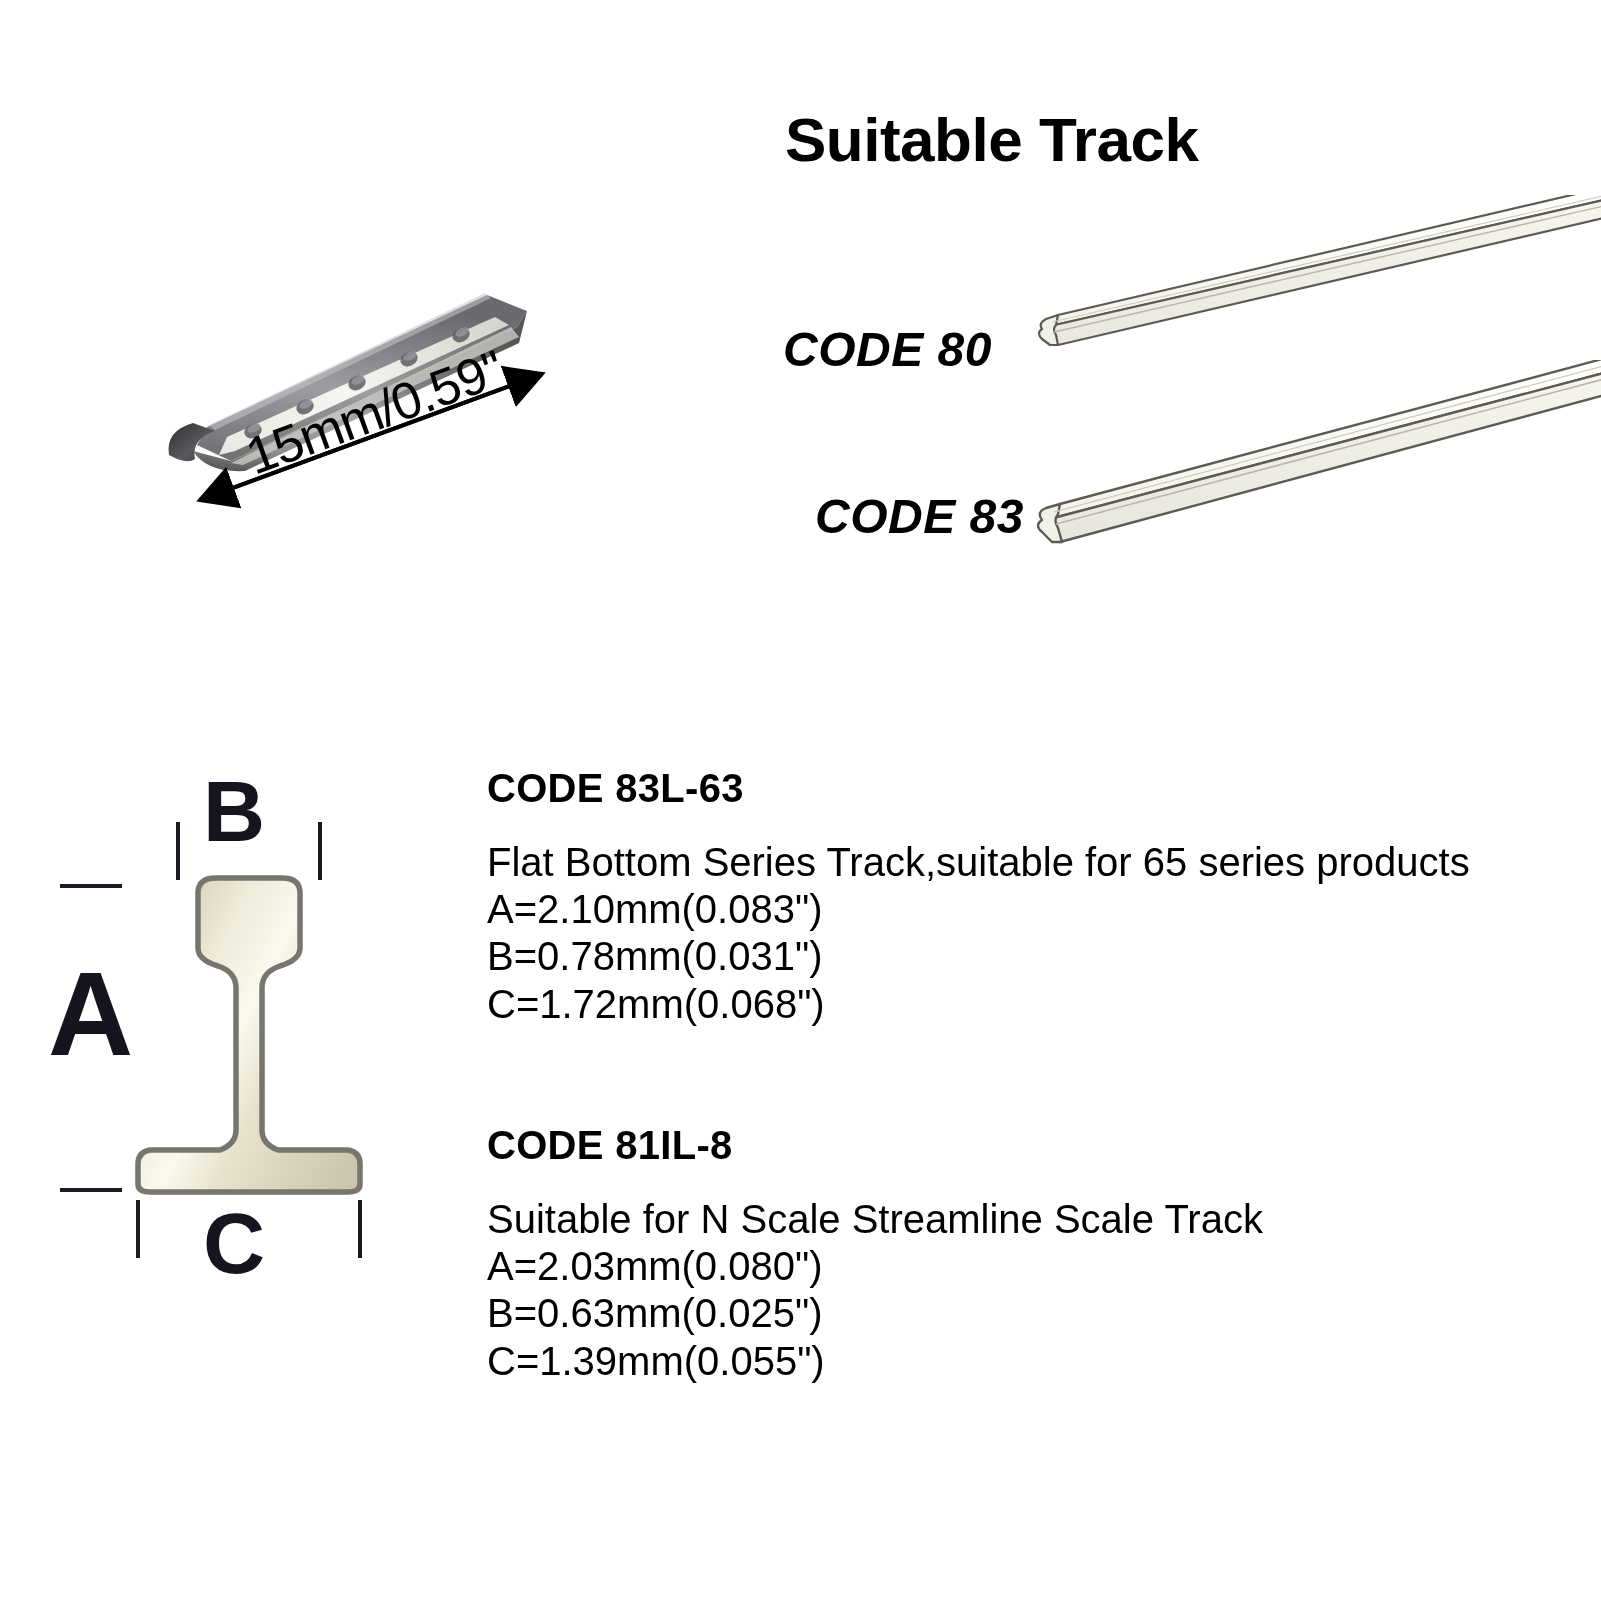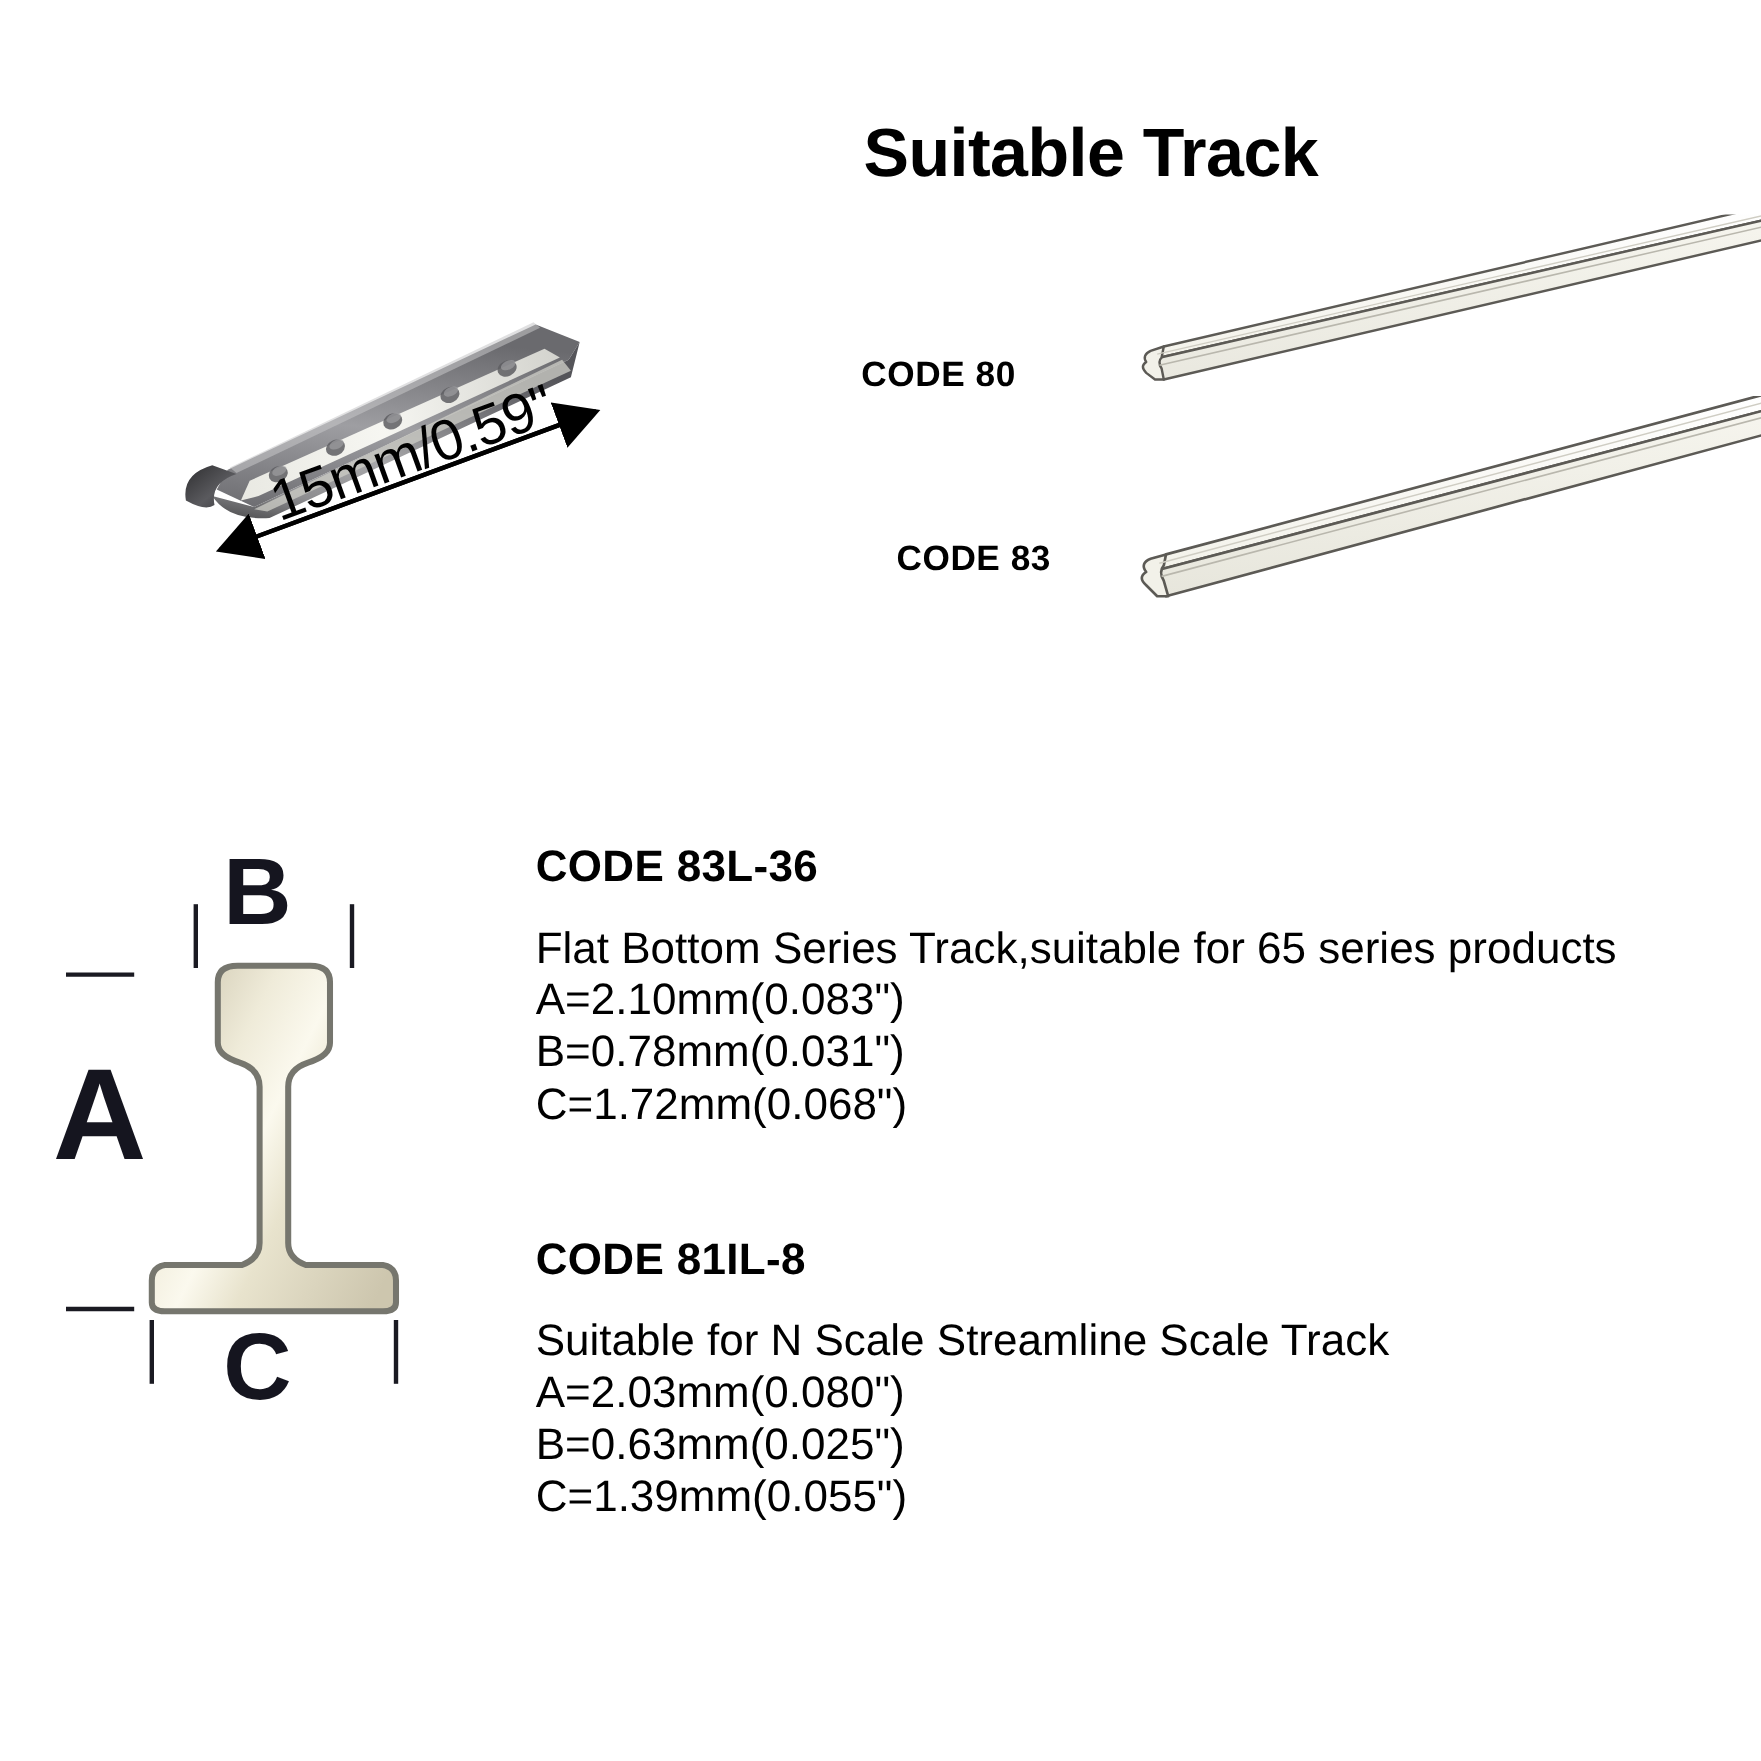--- a/index.html
+++ b/index.html
@@ -24,24 +24,25 @@
     top: 104px;
     font-size: 62px;
     font-weight: bold;
     letter-spacing: -0.5px;
     white-space: nowrap;
   }
 
   
   .code-label {
     position: absolute;
-    font-size: 32px;
+    font-size: 48px;
     font-weight: bold;
     letter-spacing: 0.5px;
     white-space: nowrap;
+    font-style: italic;
   }
   #code80-label { left: 783px; top: 322px; }
   #code83-label { left: 783px; top: 489px; margin-left: 32px; }
 
   
   .rail-bar {
     position: absolute;
   }
 
   
@@ -264,21 +265,21 @@
       <line x1="30" y1="126" x2="92" y2="126" stroke="#1a1a22" stroke-width="4"></line>
       <line x1="30" y1="430" x2="92" y2="430" stroke="#1a1a22" stroke-width="4"></line>
     </svg>
   </div>
 
   <div id="letter-A" class="dim-letter">A</div>
   <div id="letter-B" class="dim-letter">B</div>
   <div id="letter-C" class="dim-letter">C</div>
 
   <div id="spec-1" class="spec-block">
-    <div class="spec-heading">CODE 83L-36</div>
+    <div class="spec-heading">CODE 83L-63</div>
     <div class="spec-line">Flat Bottom Series Track,suitable for 65 series products</div>
     <div class="spec-line">A=2.10mm(0.083")</div>
     <div class="spec-line">B=0.78mm(0.031")</div>
     <div class="spec-line">C=1.72mm(0.068")</div>
   </div>
 
   <div id="spec-2" class="spec-block">
     <div class="spec-heading">CODE 81IL-8</div>
     <div class="spec-line">Suitable for N Scale Streamline Scale Track</div>
     <div class="spec-line">A=2.03mm(0.080")</div>

